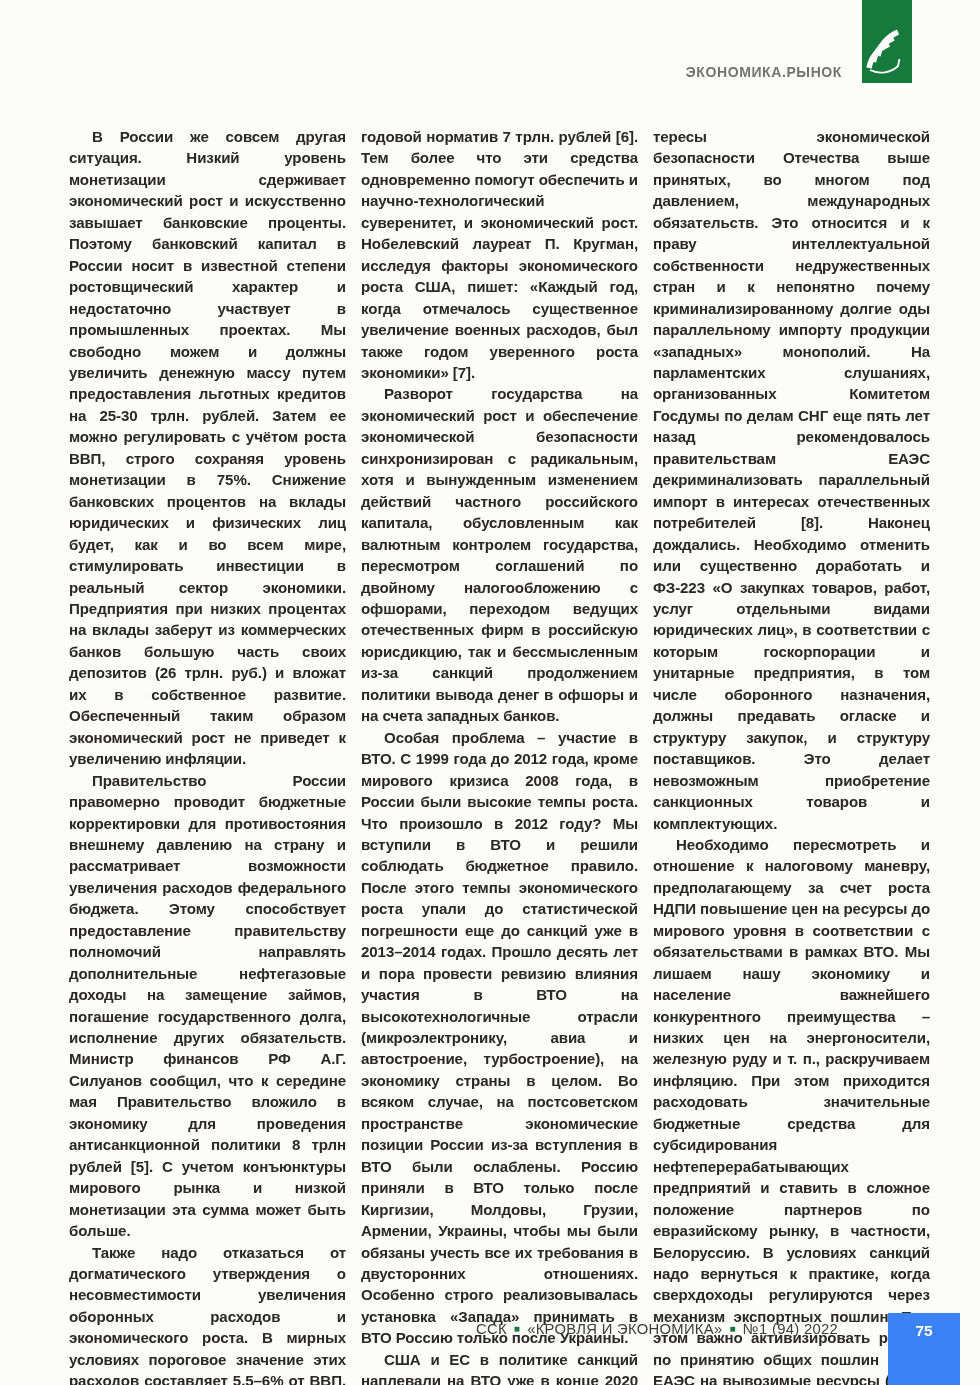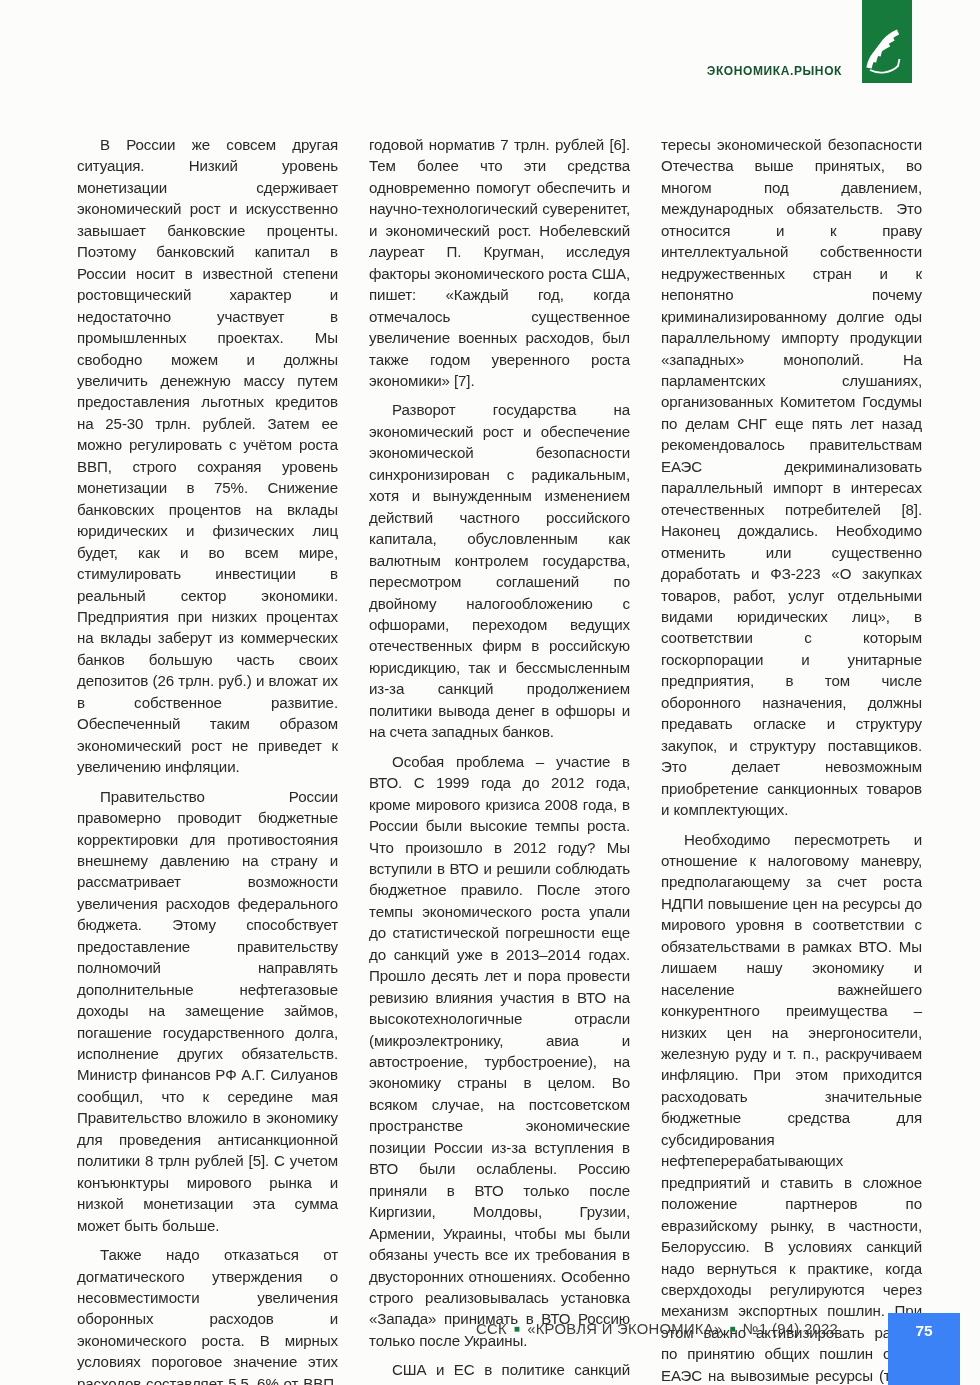--- a/index.html
+++ b/index.html
@@ -22,24 +22,24 @@
     height: 83px;
   }
 
   
   .section-header {
     position: absolute;
     top: 64px;
     left: 0;
     right: 138px;
     text-align: right;
-    font-size: 12px;
+    font-size: 14px;
     font-weight: 700;
     letter-spacing: 0.6px;
-    color: #14532d;
+    color: #737373;
   }
 
   
   .columns {
     position: absolute;
     left: 69px;
     top: 126px;
     width: 862px;
     display: flex;
     gap: 15px;
@@ -47,21 +47,21 @@
   .col {
     width: 277px;
     font-size: 15.1px;
     line-height: 21.45px;
     letter-spacing: -0.1px;
     text-align: justify;
     color: #2b2826;
     hyphens: auto;
     -webkit-hyphens: auto;
   }
-  .col p { margin: 8px; }
+  .col p { margin: 0; font-weight: bold; }
   .col p.indent { text-indent: 23px; }
 
   
   .footer {
     position: absolute;
     top: 1321px;
     right: 142px;
     white-space: nowrap;
     font-size: 14.8px;
     letter-spacing: 0.3px;

